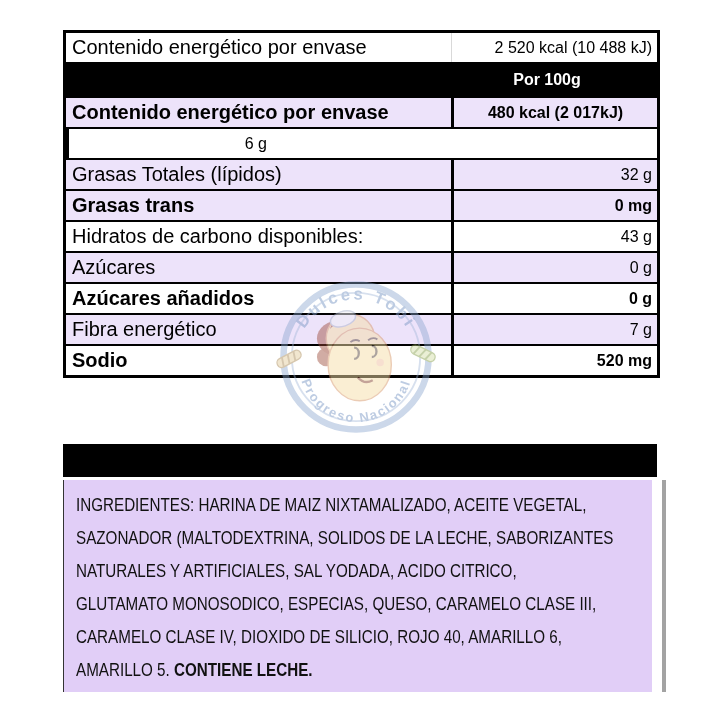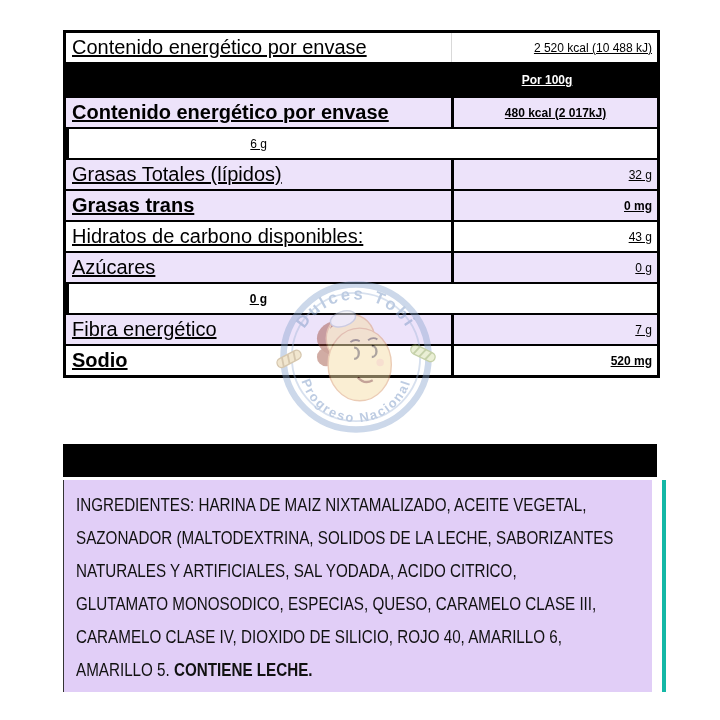--- a/index.html
+++ b/index.html
@@ -10,44 +10,44 @@
   
   .label-table{
     position:absolute;left:63px;top:30px;width:597px;
     border:3px solid #000;box-sizing:border-box;background:#fff;
   }
   .title-bar{
     height:31px;background:#C99CF0;border-bottom:3px solid #000;
     display:flex;align-items:center;justify-content:center;
     font-weight:bold;font-size:25px;letter-spacing:.2px;
   }
-  .trow{display:flex;height:29px;border-bottom:2px solid #000;background:#fff;text-decoration:underline;}
+  .trow{display:flex;height:29px;border-bottom:2px solid #000;background:#fff;}
   .trow.shaded{background:#EDE3FA;}
   .trow.black-row{height:32px;background:#000;color:#fff;}
   .trow.r1{height:29px;}
   .trow:last-child{border-bottom:none;}
   .lbl{
     flex:1;display:flex;align-items:center;padding-left:6px;
     font-size:20px;white-space:nowrap;overflow:hidden;
   }
   .val{
     width:206px;box-sizing:border-box;border-left:3px solid #000;
     display:flex;align-items:center;justify-content:flex-end;
-    padding-right:5px;font-size:12px;white-space:nowrap;
+    padding-right:5px;font-size:16px;white-space:nowrap;
   }
   .val.center{justify-content:center;padding-right:0;}
   .trow.r1 .val{border-left:1px solid #D9D9D9;}
   .trow.black-row .val{border-left:none;font-weight:bold;justify-content:center;padding-right:14px;}
   .bold{font-weight:bold;}
   
   .black-bar{position:absolute;left:63px;top:444px;width:594px;height:33px;background:#000;}
   
   .ingredients{
     position:absolute;left:63px;top:480px;width:603px;height:212px;
-    border-right:4px solid #14b8a6;border-left:1px solid #333;
+    border-right:4px solid #a3a3a3;border-left:1px solid #333;
     box-sizing:border-box;background:#fff;
   }
   .ing-fill{
     width:588px;height:212px;box-sizing:border-box;background:#E1CEF7;
     padding:8px 0 0 12px;
   }
   .ing-line{
     font-size:19px;line-height:33px;white-space:nowrap;color:#111;
     transform:scaleX(.8);transform-origin:left center;letter-spacing:0;
   }
@@ -95,20 +95,21 @@
       <div class="lbl">Hidratos de carbono disponibles:</div>
       <div class="val">43 g</div>
     </div>
 
     <div class="trow shaded">
       <div class="lbl">Azúcares</div>
       <div class="val">0 g</div>
     </div>
 
     <div class="trow">
+      <div class="lbl bold">Azúcares añadidos</div>
       <div class="val bold">0 g</div>
     </div>
 
     <div class="trow shaded">
       <div class="lbl">Fibra energético</div>
       <div class="val">7 g</div>
     </div>
 
     <div class="trow">
       <div class="lbl bold">Sodio</div>

